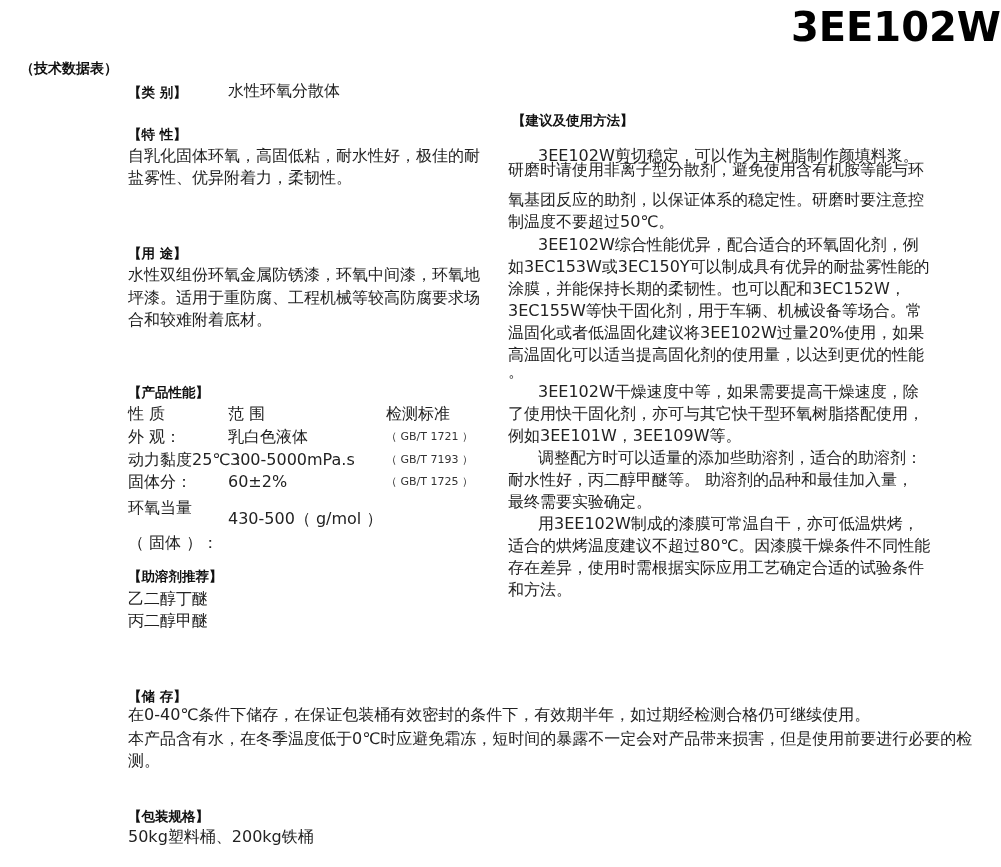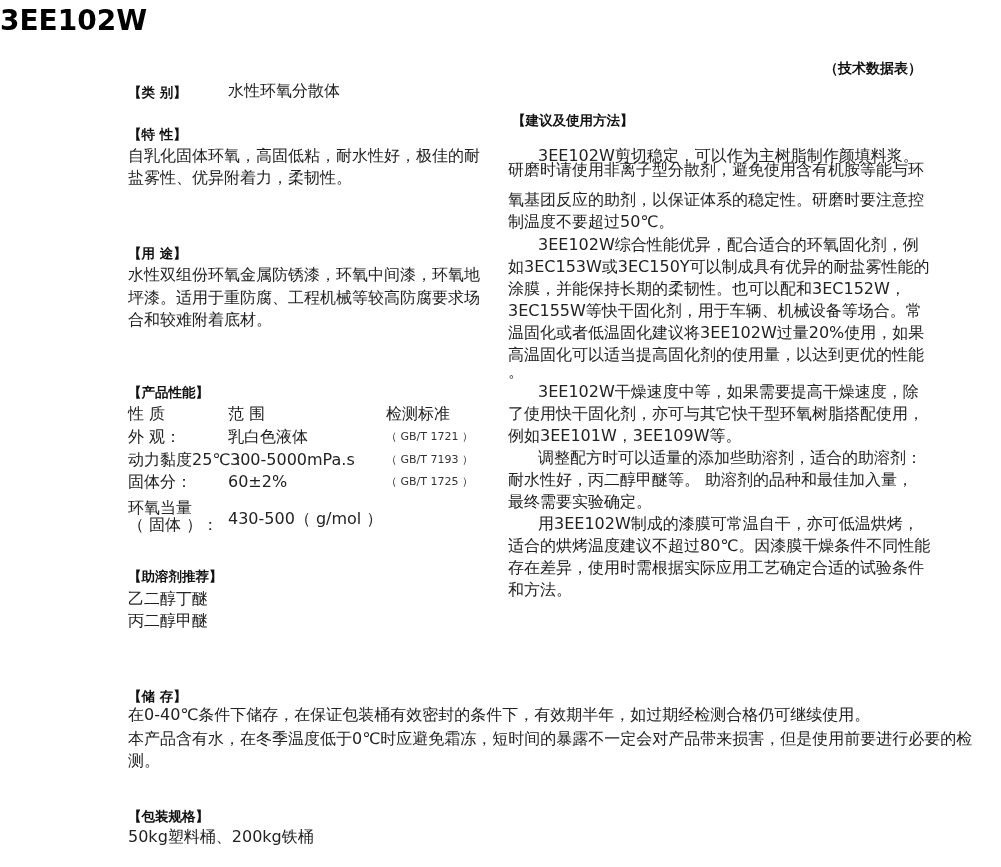--- a/index.html
+++ b/index.html
@@ -3,26 +3,26 @@
 <meta charset="utf-8">
 <style>
   html, body { margin: 0; padding: 0; background: #ffffff; }
   body {
     width: 1001px; height: 867px; position: relative; overflow: hidden;
     font-family: "DejaVu Sans", "Liberation Sans", sans-serif;
     color: #111111;
   }
   .abs { position: absolute; }
   .title {
-    left: 0; width: 1001px; top: 4px; text-align: left;
+    left: 0; width: 1001px; top: 4px; text-align: right;
     font-family: "DejaVu Sans", sans-serif; font-weight: bold;
-    font-size: 28px; letter-spacing: 0px; color: #000;
+    font-size: 40px; letter-spacing: 0px; color: #000;
   }
   .subtitle {
-    left: 0; width: 922px; top: 60px; text-align: right;
+    left: 0; width: 922px; top: 60px; text-align: left;
     font-weight: bold; font-size: 14px; padding-left: 20px; box-sizing: border-box;
   }
   .head {
     font-weight: bold; font-size: 13.5px; color: #111; white-space: nowrap;
   }
   .line { white-space: nowrap; font-size: 16px; line-height: 22.5px; color: #222; }
   .std { font-size: 11px; color: #333; }
 </style>
 </head>
 <body>
@@ -58,21 +58,21 @@
 
   <div class="abs line" style="left:128px; top:449px;">动力黏度25℃：</div>
   <div class="abs line" style="left:230px; top:449px;">300-5000mPa.s</div>
   <div class="abs line std" style="left:386px; top:449px;">（ GB/T 7193 ）</div>
 
   <div class="abs line" style="left:128px; top:471px;">固体分：</div>
   <div class="abs line" style="left:228px; top:471px;">60±2%</div>
   <div class="abs line std" style="left:386px; top:471px;">（ GB/T 1725 ）</div>
 
   <div class="abs line" style="left:128px; top:497px;">环氧当量</div>
-  <div class="abs line" style="left:128px; top:514px;">（ 固体 ）：</div>
+  <div class="abs line" style="left:128px; top:532px;">（ 固体 ）：</div>
   <div class="abs line" style="left:228px; top:508px;">430-500（ g/mol ）</div>
 </section>
 
 <section>
   <div class="abs head" style="left:128px; top:568px;">【助溶剂推荐】</div>
   <div class="abs line" style="left:128px; top:588px;">乙二醇丁醚</div>
   <div class="abs line" style="left:128px; top:610px;">丙二醇甲醚</div>
 </section>
 
 <section>

